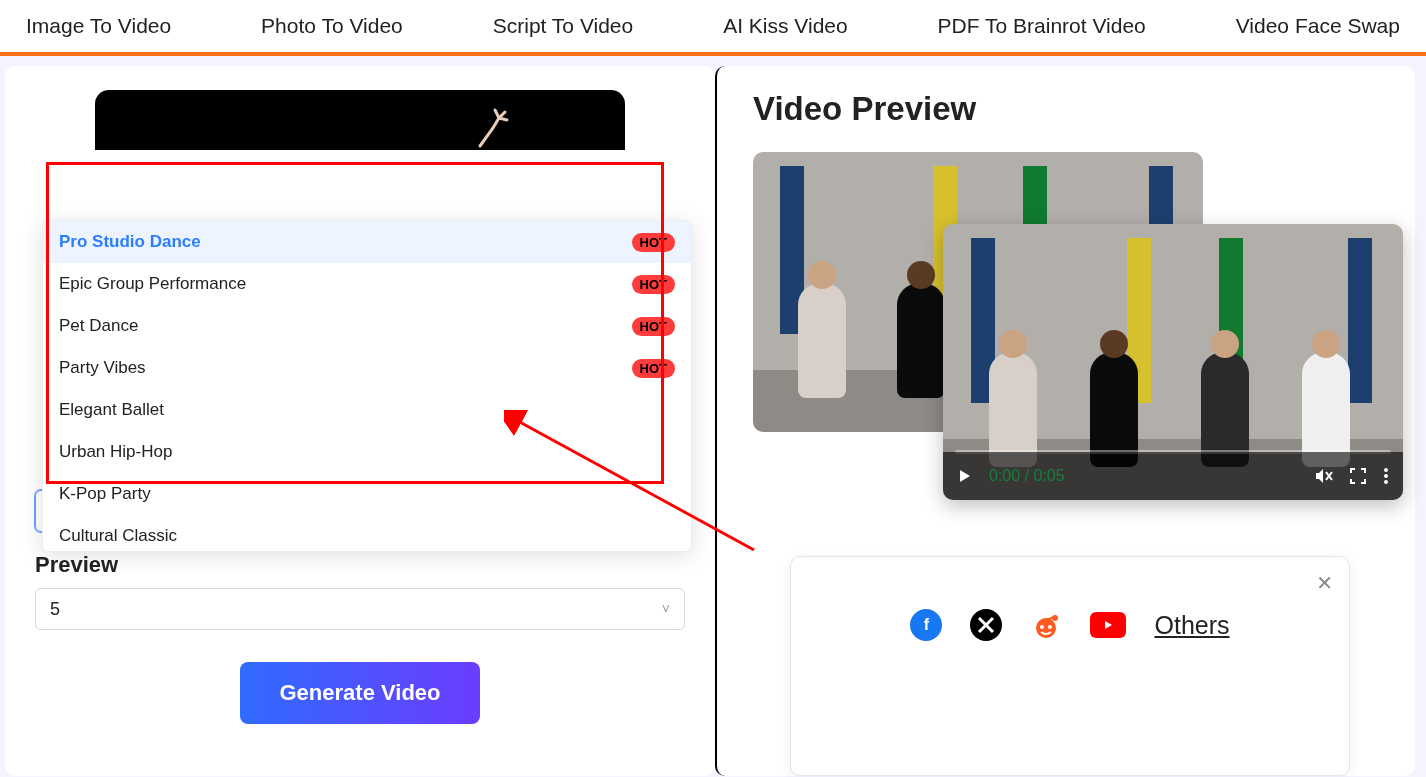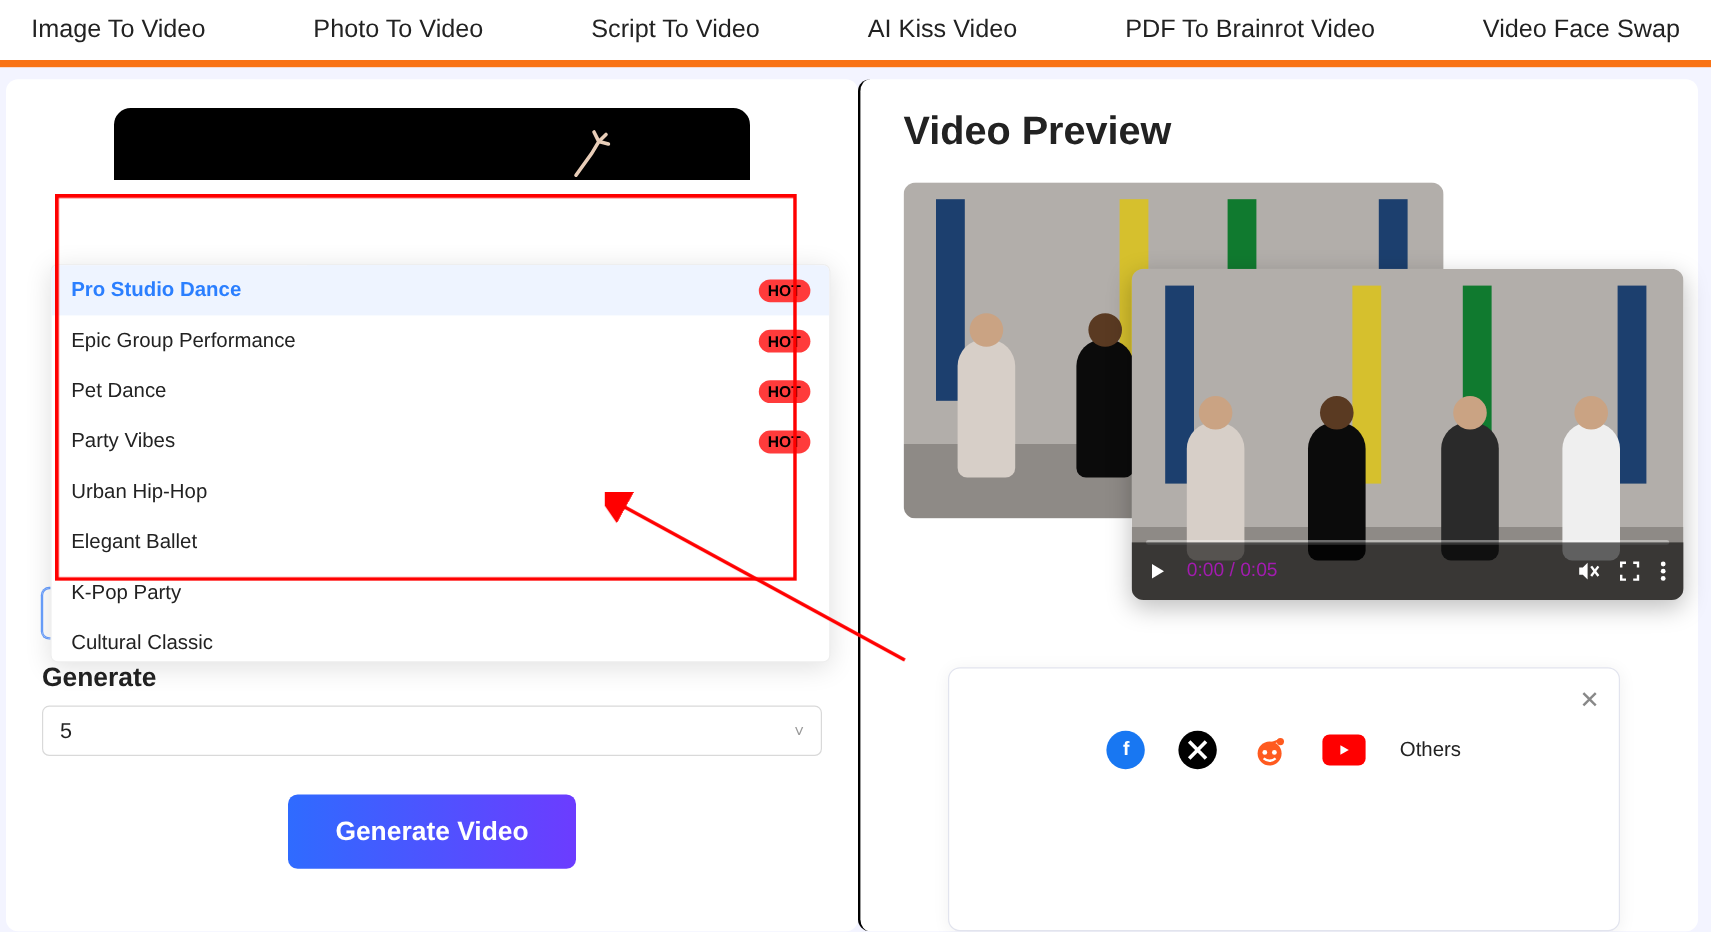--- a/index.html
+++ b/index.html
@@ -25,21 +25,21 @@
     position: relative;
   }
   
   .tabbar {
     display: flex;
     align-items: center;
     justify-content: space-between;
     height: 56px;
     padding: 0 10px;
     background: #fff;
-    border-bottom: 6px solid #f97316;
+    border-bottom: 4px solid #f97316;
   }
   .tab {
     font-size: 21px;
     cursor: pointer;
     padding: 10px 16px;
     border-radius: 30px;
     color: #222;
     white-space: nowrap;
   }
   .tab.active {
@@ -158,21 +158,21 @@
   }
   .pA { left: 10%; background: #d7cfc8; }
   .pB { left: 32%; background: #0b0b0b; }
   .pC { left: 56%; background: #2a2a2a; }
   .pD { left: 78%; background: #efefef; }
   .head { width: 28px; height: 28px; border-radius: 50%; background: #caa383; position: absolute; top: -22px; left: 10px; }
   .pB .head { background: #5a3a22; }
   .video-bar {
     position: absolute; bottom: 0; left: 0; right: 0; height: 48px;
     background: rgba(0,0,0,.6); display: flex; align-items: center; gap: 16px;
-    padding: 0 14px; color: #a21caf; font-size: 16px;
+    padding: 0 14px; color: #15803d; font-size: 16px;
   }
   .progress { position: absolute; bottom: 46px; left: 12px; right: 12px; height: 4px; background: rgba(255,255,255,.4); border-radius: 2px; }
   .ctl-spacer { flex: 1; }
   .play-icon, .mute-icon, .full-icon, .more-icon { display: inline-flex; cursor: pointer; }
   
   .share-card {
     position: absolute; top: 556px; left: 790px;
     width: 560px; height: 220px;
     background: #fff; border: 1px solid #e2e4ee; border-radius: 10px;
     padding: 26px 28px;
@@ -191,21 +191,21 @@
   }
   .socials {
     display: flex; gap: 28px; justify-content: center; align-items: center; margin-top: 26px;
   }
   .sicon { width: 32px; height: 32px; border-radius: 50%; display: flex; align-items: center; justify-content: center; cursor: pointer; }
   .sicon-text { font-weight: 700; color: #fff; }
   .fb { background: #1877f2; }
   .xx { background: #000; }
   .rd { color: #ff5a1f; font-size: 32px; background: none; }
   .yt { background: #ff0000; border-radius: 6px; width: 36px; height: 26px; }
-  .others { font-size: 17px; cursor: pointer; color: #222; }
+  .others { font-size: 25px; text-decoration: underline; cursor: pointer; color: #222; }
 </style>
 </head>
 <body>
 
 <div class="tabbar">
   <div class="tab">Image To Video</div>
   <div class="tab">Photo To Video</div>
   <div class="tab">Script To Video</div>
   <div class="tab">AI Kiss Video</div>
   <div class="tab">PDF To Brainrot Video</div>
@@ -221,21 +221,21 @@
       </svg>
     </div>
 
     <div style="height:340px"></div>
 
     <div class="select open">
       <span class="val">Pro Studio Dance</span>
       <span class="chev">˄</span>
     </div>
 
-    <div class="label">Generate</div>
+    <div class="label">Preview</div>
     <div class="select">
       <span>5</span>
       <span class="chev">˅</span>
     </div>
 
     <button class="gen-btn">Generate Video</button>
 
     <div class="dropdown">
       <div class="dropdown-inner">
         <div class="opt selected">
@@ -248,24 +248,24 @@
         </div>
         <div class="opt">
           <span class="opt-name">Pet Dance</span>
           <span class="hot">HOT</span>
         </div>
         <div class="opt">
           <span class="opt-name">Party Vibes</span>
           <span class="hot">HOT</span>
         </div>
         <div class="opt">
+          <span class="opt-name">Elegant Ballet</span>
+        </div>
+        <div class="opt">
           <span class="opt-name">Urban Hip-Hop</span>
-        </div>
-        <div class="opt">
-          <span class="opt-name">Elegant Ballet</span>
         </div>
         <div class="opt">
           <span class="opt-name">K-Pop Party</span>
         </div>
         <div class="opt">
           <span class="opt-name">Cultural Classic</span>
         </div>
       </div>
     </div>
   </div>

